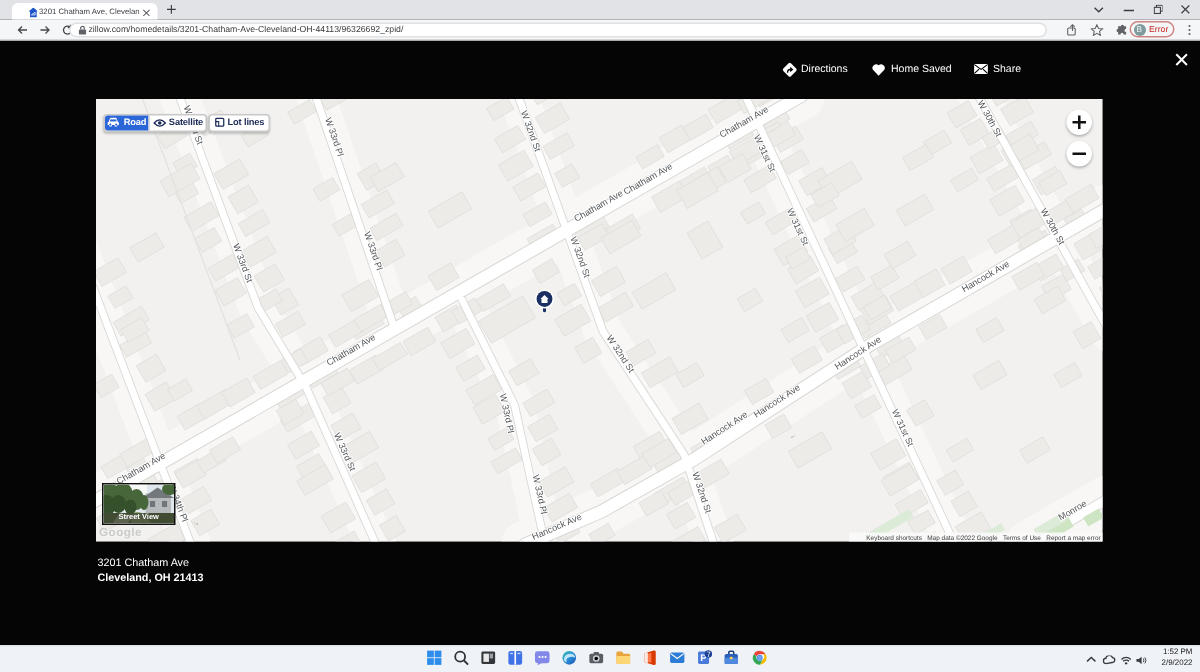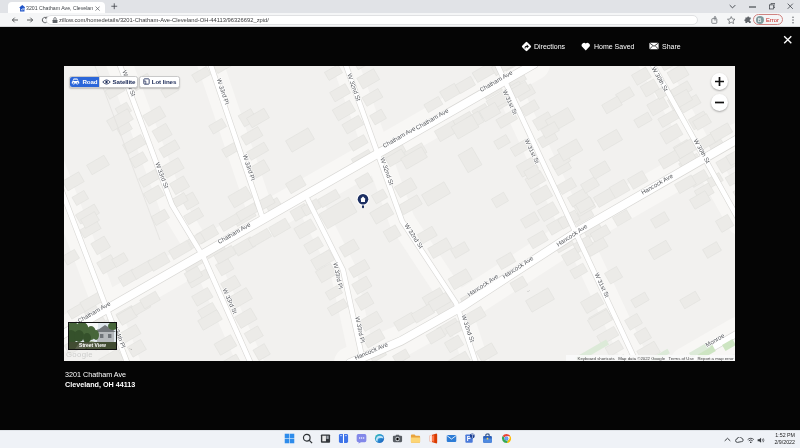--- a/index.html
+++ b/index.html
@@ -26,21 +26,21 @@
 #ctl1 { position:absolute; left:69px; top:75.5px; height:12.8px; background:#fff; border:0.7px solid #c9c9c9; border-radius:2.5px; box-shadow:0 1px 1.5px rgba(0,0,0,.2); display:flex; }
 #ctl2 { position:absolute; left:139px; top:75.5px; height:12.8px; background:#fff; border:0.7px solid #c9c9c9; border-radius:2.5px; box-shadow:0 1px 1.5px rgba(0,0,0,.2); display:flex; }
 .ctlseg { display:flex; align-items:center; justify-content:center; font-size:6.2px; color:#1b2a57; font-weight:600; white-space:nowrap; letter-spacing:-0.1px; }
 #roadseg { background:#2b66d9; color:#fff; border-radius:2px 0 0 2px; }
 .zoomc { position:absolute; width:17px; height:17px; border-radius:50%; background:#fff; box-shadow:0 1px 2px rgba(0,0,0,.3); }
 
 
 #sv { position:absolute; left:68px; top:322px; width:49px; height:28px; border:1px solid #111; overflow:hidden; }
 #svlabel { position:absolute; left:0; bottom:0; width:100%; height:7px; background:rgba(25,25,25,.5); color:#fff; font-size:5px; font-weight:700; text-align:center; line-height:7.6px; }
 
-#google { position:absolute; left:66px; top:350px; font-size:7.8px; font-weight:400; color:#c9c9c7; letter-spacing:0.3px; text-shadow:0 0 1px #fff; }
+#google { position:absolute; left:66px; top:350px; font-size:7.8px; font-weight:700; color:#c9c9c7; letter-spacing:0.3px; text-shadow:0 0 1px #fff; }
 #attrib { position:absolute; left:566px; top:354.5px; width:169px; height:6.5px; background:rgba(250,250,250,.85); font-size:4.3px; color:#3a3a3a; text-align:right; line-height:7px; white-space:nowrap; }
 
 
 #addr1 { position:absolute; left:65px; top:370px; color:#fff; font-size:7.2px; font-weight:400; }
 #addr2 { position:absolute; left:65px; top:379.5px; color:#fff; font-size:7.2px; font-weight:700; }
 
 
 #taskbar { position:absolute; left:0; top:430px; width:800px; height:18px; background:#eff2f7; border-top:1px solid #dfe3e8; }
 .ticon { position:absolute; top:433px; width:11px; height:11px; }
 #clock { position:absolute; right:5px; top:432px; text-align:right; font-size:5.3px; color:#1b1b1b; line-height:7.4px; }
@@ -543,21 +543,21 @@
 <path d="M20 19 Q26 16 32 26 L18 26 Z" fill="#8a9c6a"></path>
 <path d="M10 20 H20 L16 26 H6 Z" fill="#9aa77e"></path>
 </svg>
 <div id="svlabel">Street View</div>
 </div>
 
 <div id="google">Google</div>
 <div id="attrib">Keyboard shortcuts&nbsp;&nbsp;&nbsp;Map data ©2022 Google&nbsp;&nbsp;&nbsp;Terms of Use&nbsp;&nbsp;&nbsp;Report a map error&nbsp;</div>
 
 <div id="addr1">3201 Chatham Ave</div>
-<div id="addr2">Cleveland, OH 44113</div>
+<div id="addr2">Cleveland, OH 21413</div>
 
 <div id="taskbar"></div>
 
 <svg class="ticon" style="left:284px" viewBox="0 0 12 12">
     <g fill="#2e8ceb">
       <rect x="0.8" y="0.8" width="4.9" height="4.9"></rect>
       <rect x="6.3" y="0.8" width="4.9" height="4.9"></rect>
       <rect x="0.8" y="6.3" width="4.9" height="4.9"></rect>
       <rect x="6.3" y="6.3" width="4.9" height="4.9"></rect>
     </g>

